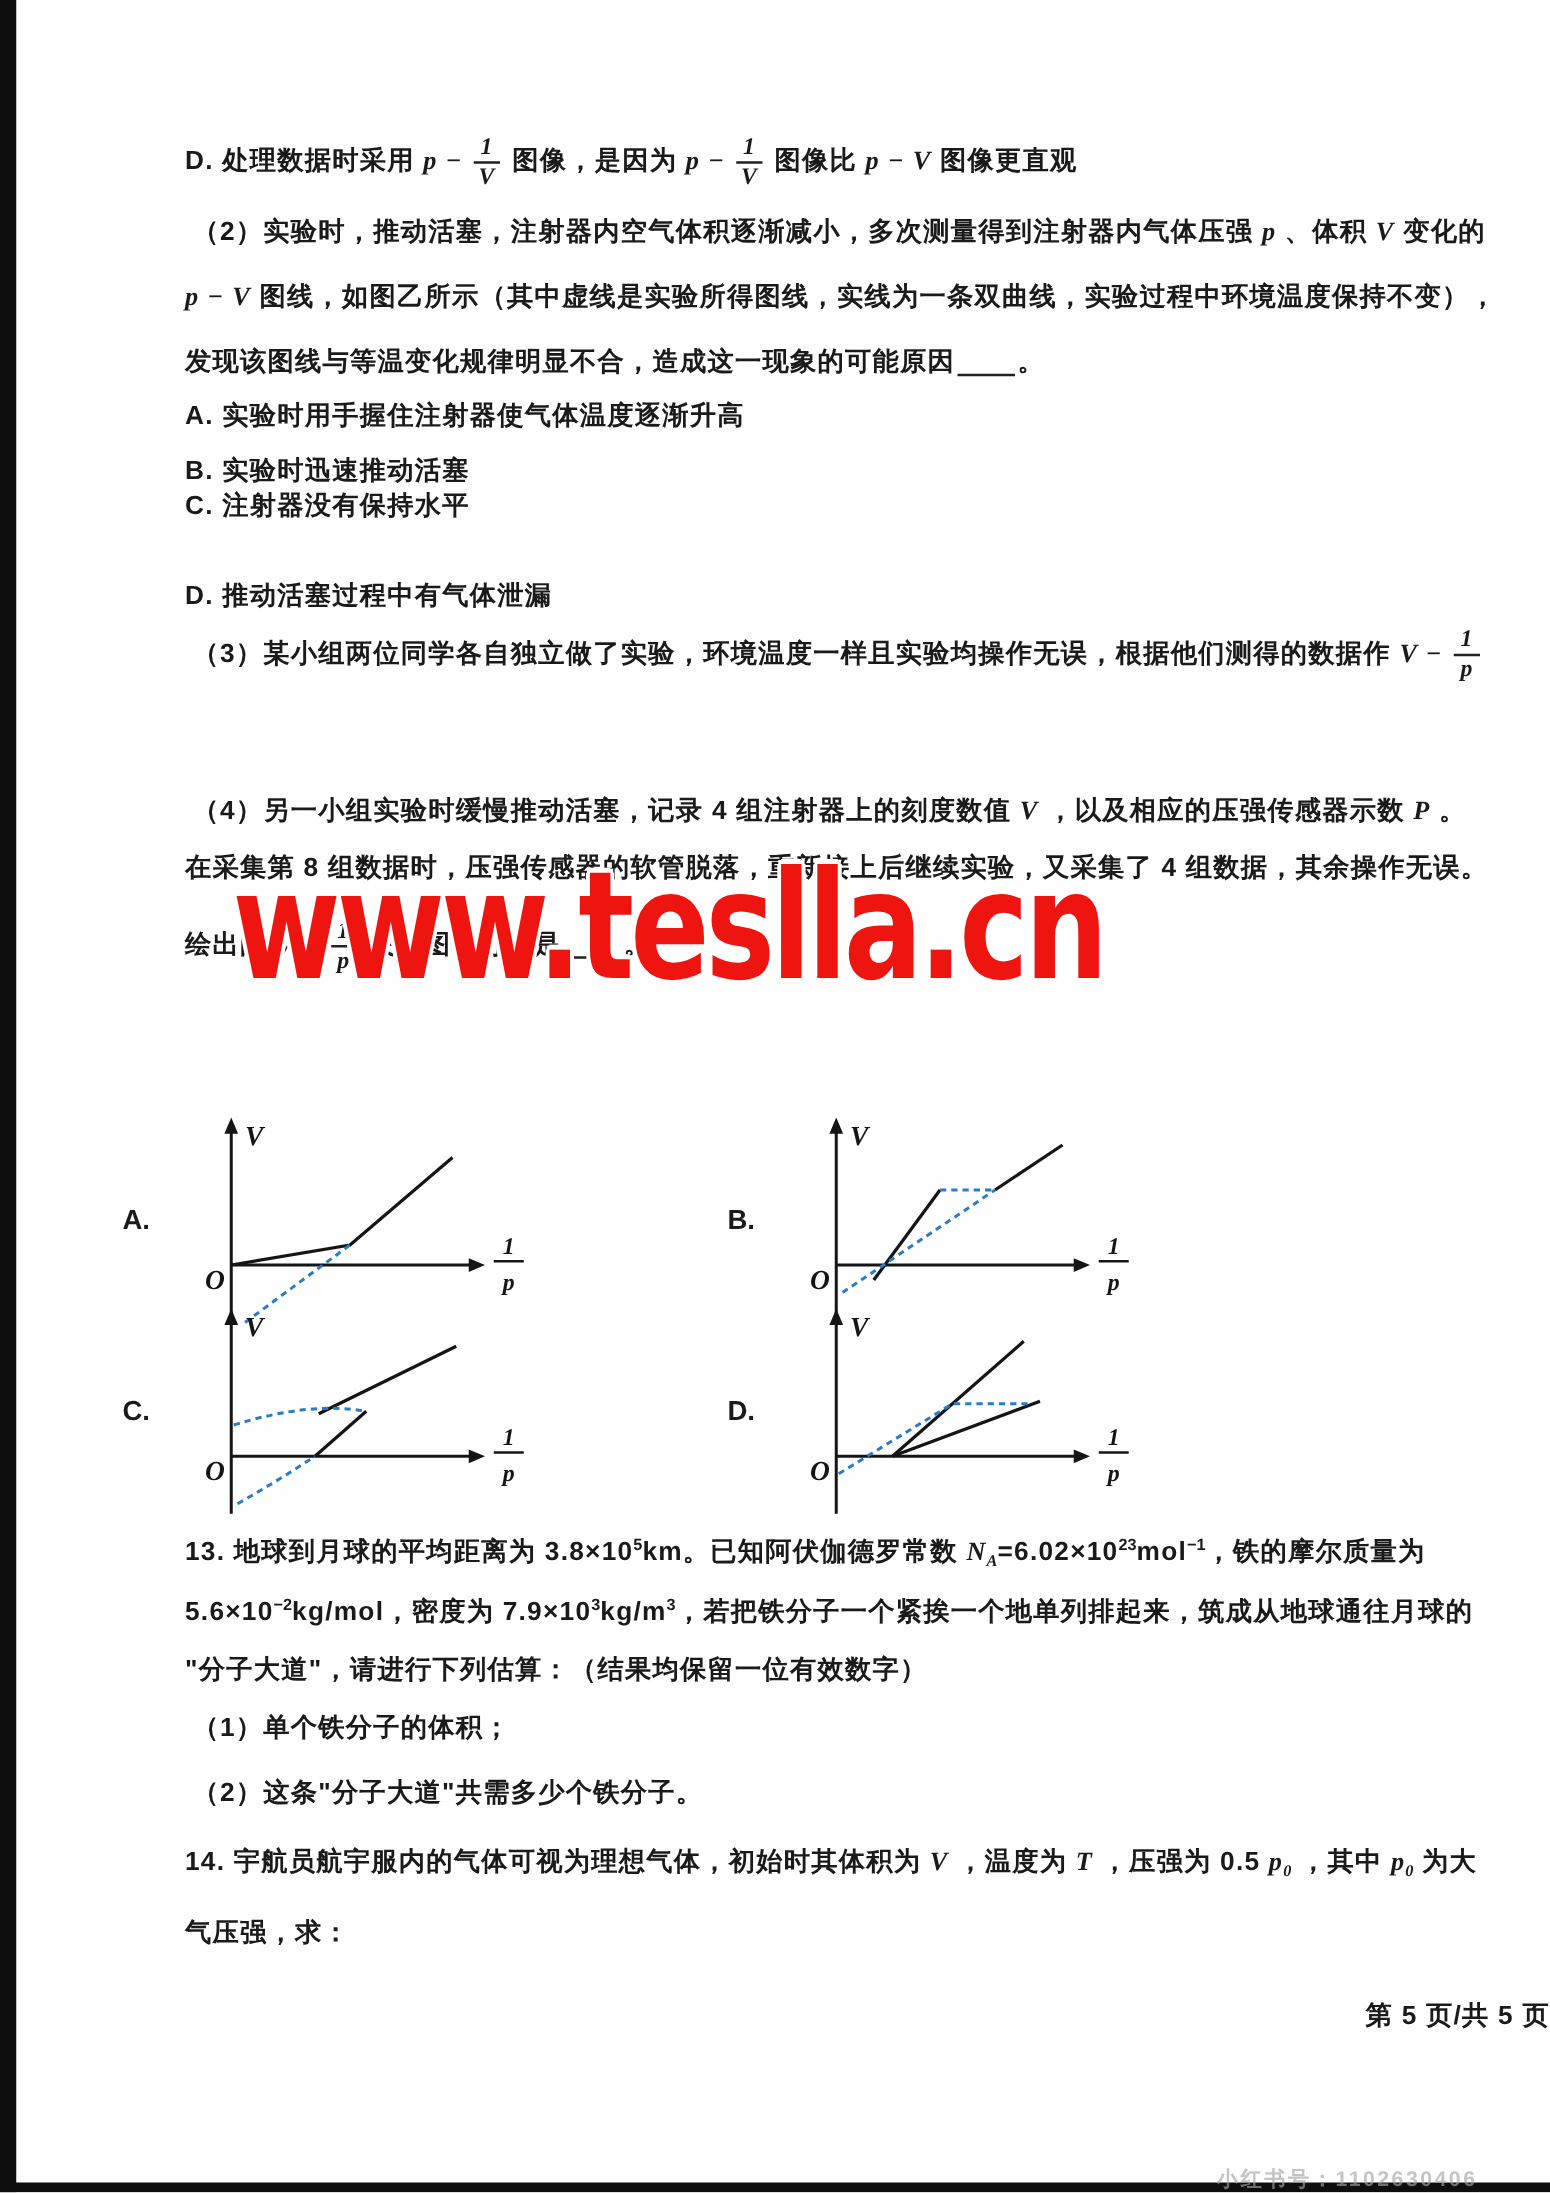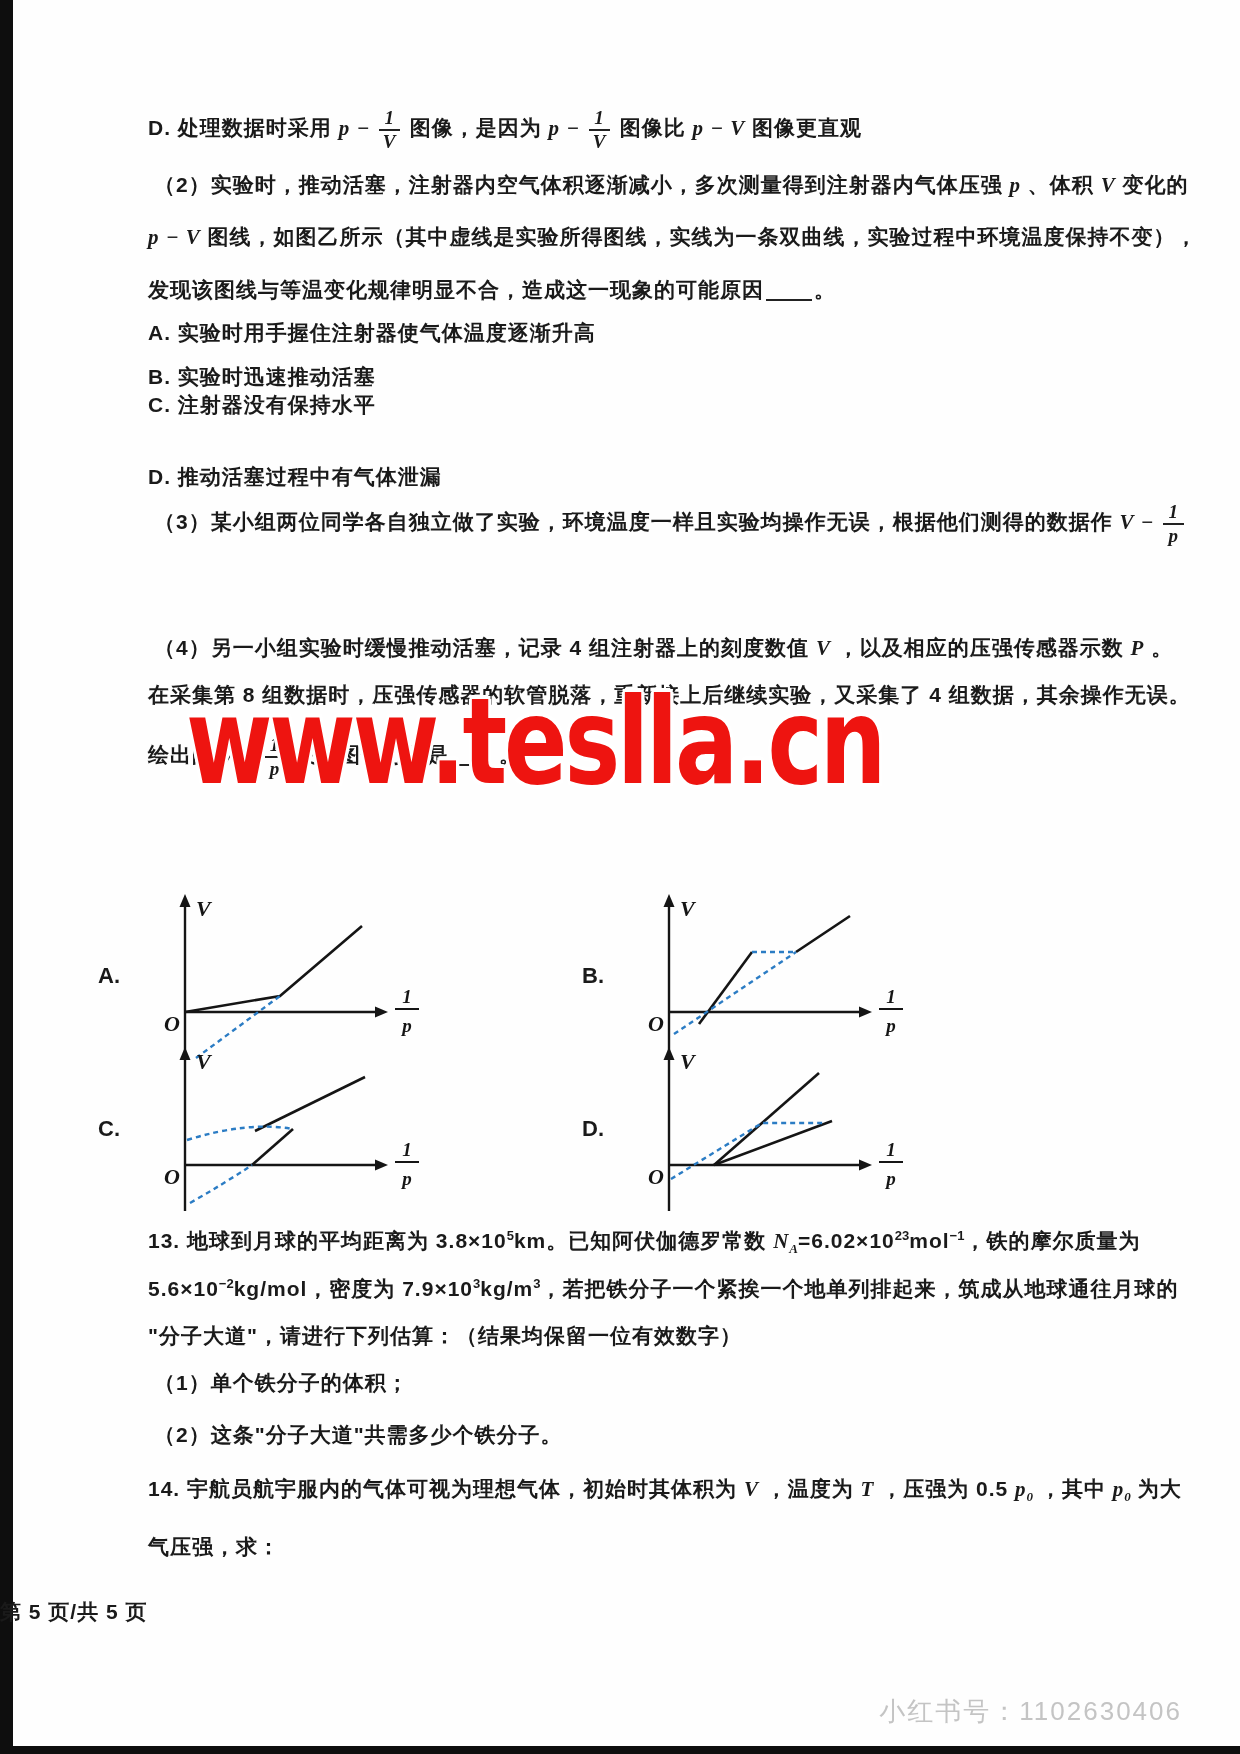--- a/index.html
+++ b/index.html
@@ -24,23 +24,23 @@
       transform:scaleX(.78);transform-origin:left top;
       font-family:"DejaVu Sans","Liberation Sans",sans-serif;}
   .wm .halo{position:absolute;left:0;top:0;color:#fff;
       text-shadow:4px 0 0 #fff,-4px 0 0 #fff,0 4px 0 #fff,0 -4px 0 #fff,
                   3px 3px 0 #fff,-3px -3px 0 #fff,3px -3px 0 #fff,-3px 3px 0 #fff;}
   .wm .txt{position:relative;color:#ee1410;}
   .graph{position:absolute;display:flex;align-items:center;gap:10px;}
   .glabel{font-size:22px;font-weight:600;color:#1a1a1a;}
   .gsvg text{font-family:"Liberation Serif","DejaVu Serif",serif;font-style:italic;
       font-weight:600;fill:#151515;}
-  .footer{position:absolute;left:0;right:0;text-align:left;font-size:21px;font-weight:600;
+  .footer{position:absolute;left:0;right:0;text-align:right;font-size:21px;font-weight:600;
       letter-spacing:1px;}
-  .side-note{position:absolute;right:58px;top:1694px;font-size:26px;font-weight:400;
+  .side-note{position:absolute;right:58px;top:1732px;font-size:17px;font-weight:700;
       color:rgba(165,165,165,0.65);letter-spacing:2px;}
 </style>
 </head>
 <body>
 
 <div class="page">
   <div class="edge-left"></div>
   <div class="edge-bottom"></div>
 
   <div class="line" style="top:108px">

